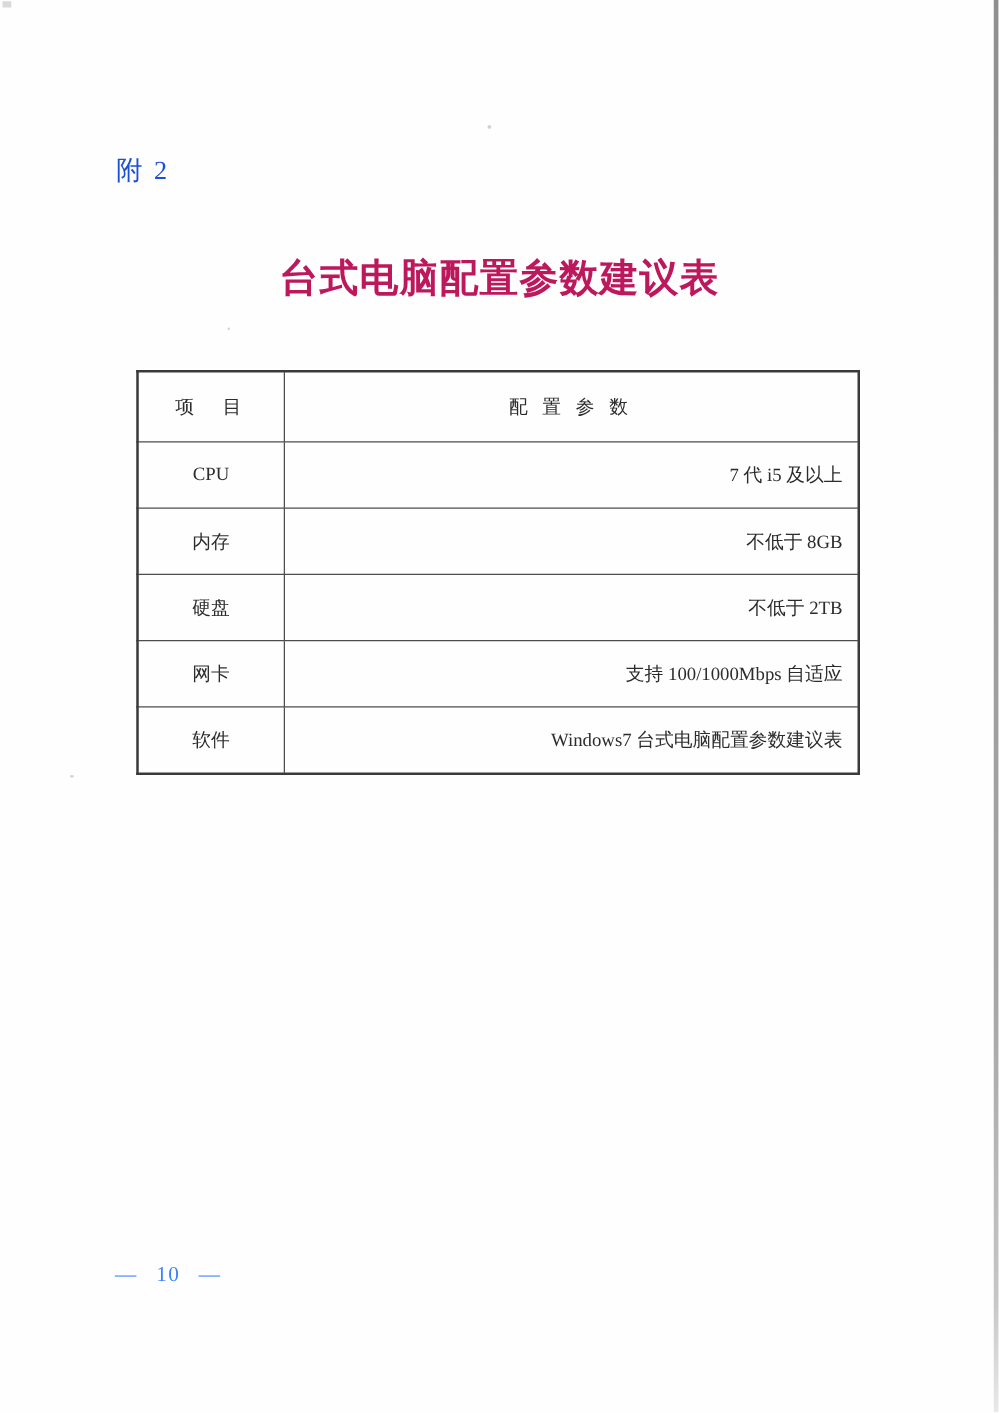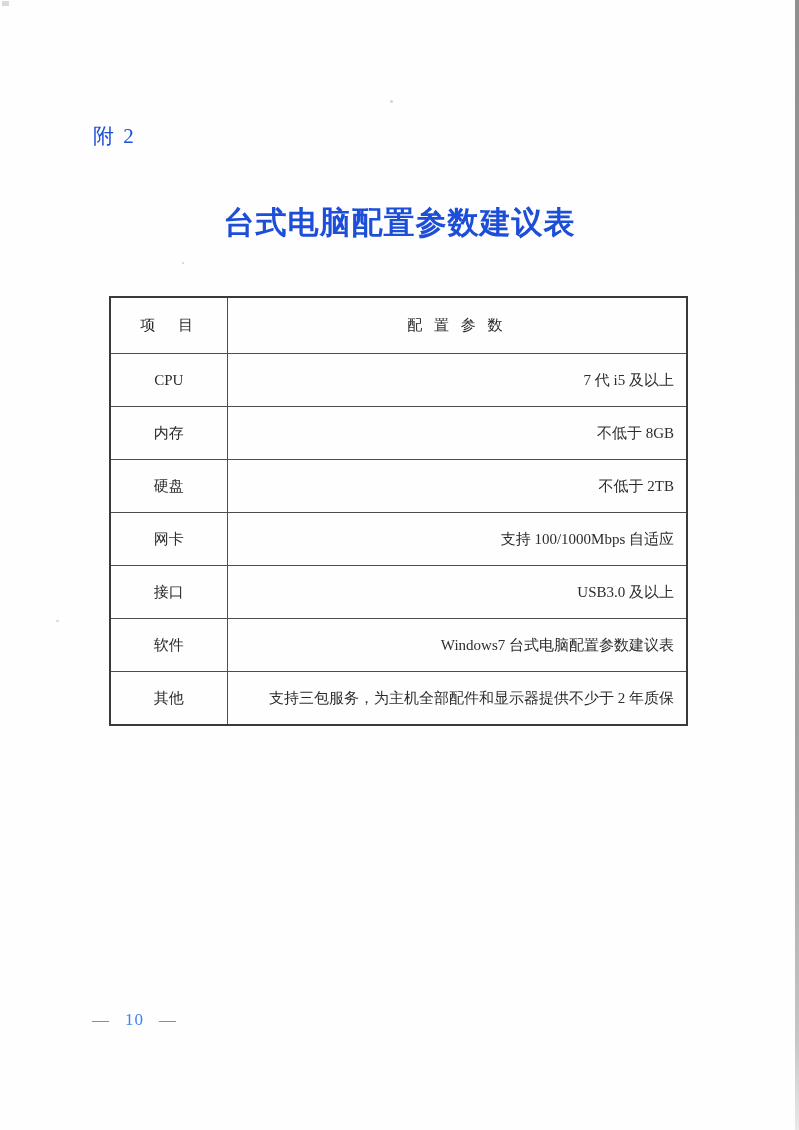--- a/index.html
+++ b/index.html
@@ -48,21 +48,21 @@
     position: absolute;
     left: 0;
     top: 202px;
     width: 100%;
     margin: 0;
     text-align: center;
     font-family: Liberation Serif, serif;
     font-weight: bold;
     font-size: 31px;
     letter-spacing: 1px;
-    color: #1d4ed8;
+    color: #be185d;
   }
   table.config-table {
     position: absolute;
     left: 109px;
     top: 296px;
     width: 579px;
     border-collapse: collapse;
     table-layout: fixed;
     border: 2px solid #3a3a3a;
     font-size: 15px;
@@ -141,30 +141,22 @@
       </tr>
       <tr>
         <td class="item-cell">硬盘</td>
         <td class="value-cell">不低于 2TB</td>
       </tr>
       <tr>
         <td class="item-cell">网卡</td>
         <td class="value-cell">支持 100/1000Mbps 自适应</td>
       </tr>
       <tr>
-        <td class="item-cell">接口</td>
-        <td class="value-cell">USB3.0 及以上</td>
-      </tr>
-      <tr>
         <td class="item-cell">软件</td>
         <td class="value-cell">Windows7 台式电脑配置参数建议表</td>
-      </tr>
-      <tr>
-        <td class="item-cell">其他</td>
-        <td class="value-cell">支持三包服务，为主机全部配件和显示器提供不少于 2 年质保</td>
       </tr>
     </tbody>
   </table>
 
   <div class="page-number">
     <span>—</span><span class="num">10</span><span>—</span>
   </div>
 
 </div>
 

